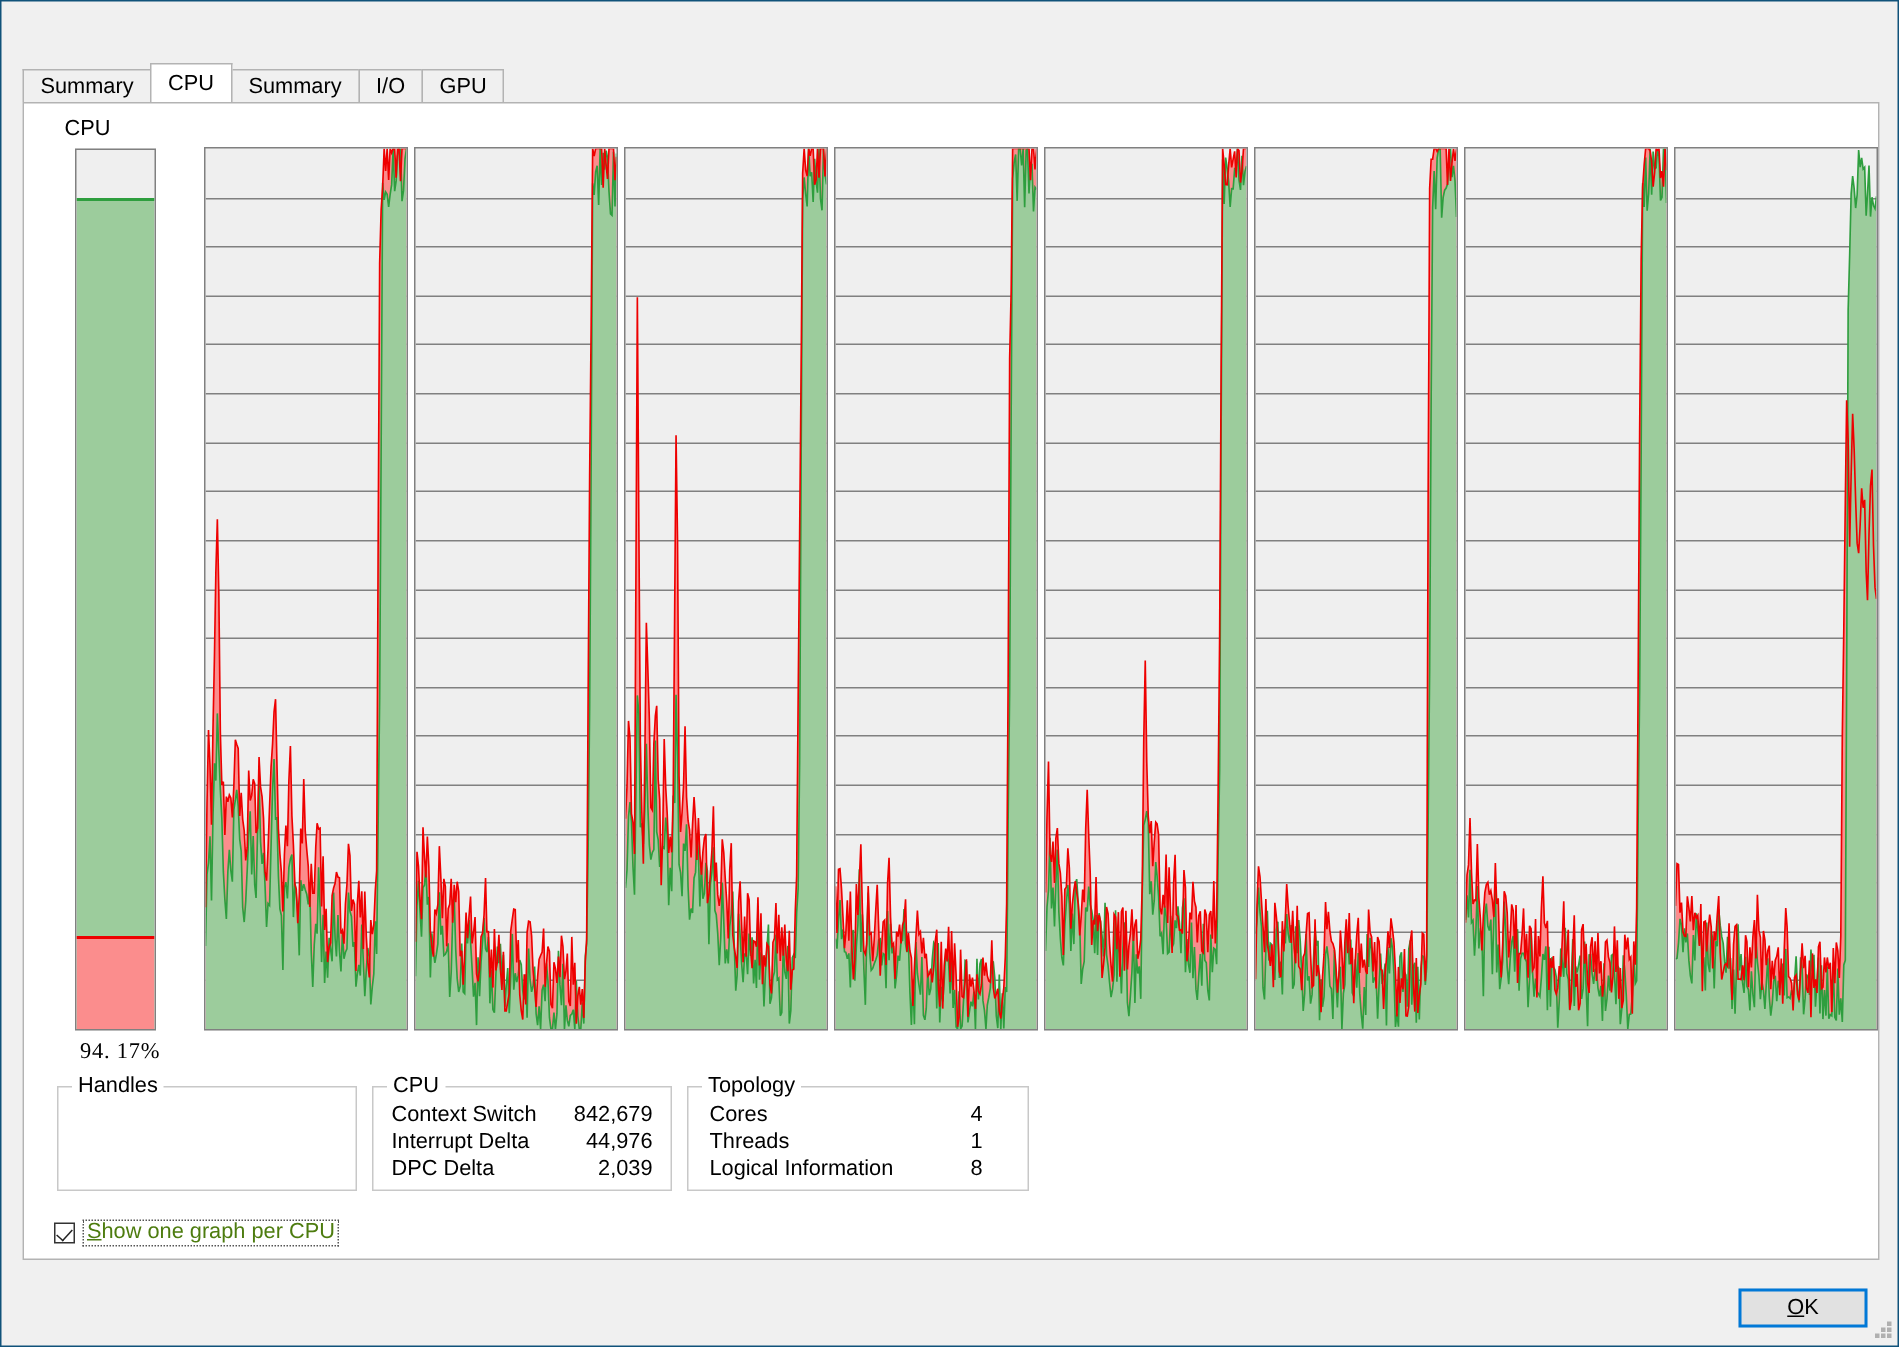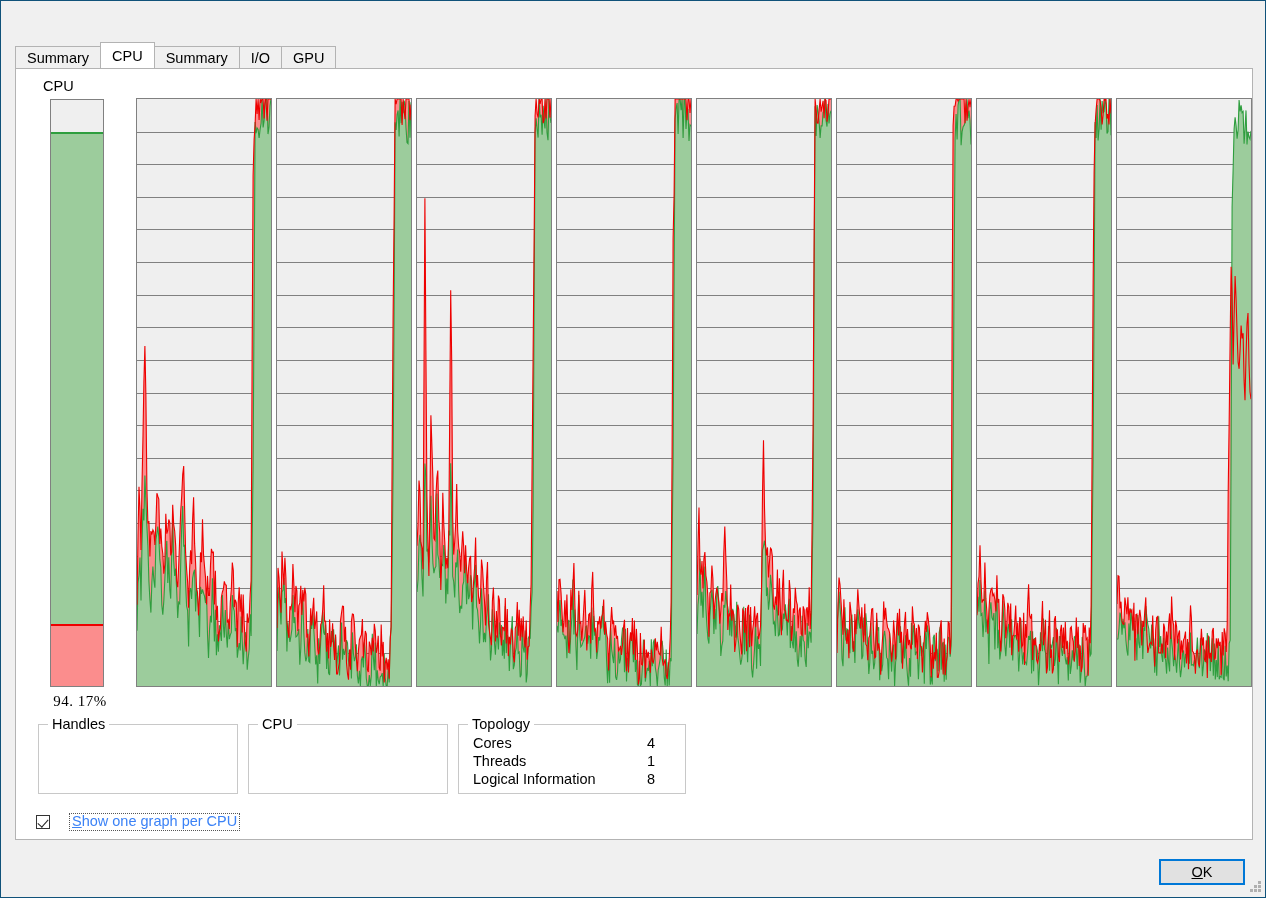--- a/index.html
+++ b/index.html
@@ -192,22 +192,22 @@
     position: relative; flex: none;
   }
   #cb-box::after {
     content: "";
     position: absolute; left: 3px; top: 1px;
     width: 5px; height: 9px;
     border: solid #222; border-width: 0 1.6px 1.6px 0;
     transform: rotate(42deg);
   }
   #cb-label {
-    margin-left: 19px;
-    font-size: 14.5px; color: #3b82f6;
+    margin-left: 5px;
+    font-size: 14.5px; color: #4d7c0f;
     border: 1px dotted #555;
     padding: 0 2px 1px 2px;
     line-height: 15px;
   }
   #cb-label u { text-decoration: underline; }
 
   
   #okbtn {
     position: absolute; left: 1158px; top: 858px;
     width: 86px; height: 26px;
@@ -462,20 +462,34 @@
         </div>
       </div>
 
 
     <div class="groupbox" id="gb-totals">
       <div class="gb-title">Handles</div>
     </div>
 
     <div class="groupbox" id="gb-cpu">
       <div class="gb-title">CPU</div>
+      <div class="gb-rows">
+        <div class="gb-row">
+          <span class="k">Context Switch</span>
+          <span class="v">842,679</span>
+        </div>
+        <div class="gb-row">
+          <span class="k">Interrupt Delta</span>
+          <span class="v">44,976</span>
+        </div>
+        <div class="gb-row">
+          <span class="k">DPC Delta</span>
+          <span class="v">2,039</span>
+        </div>
+      </div>
     </div>
 
     <div class="groupbox" id="gb-topology">
       <div class="gb-title">Topology</div>
       <div class="gb-rows">
         <div class="gb-row">
           <span class="k">Cores</span>
           <span class="v">4</span>
         </div>
         <div class="gb-row">

